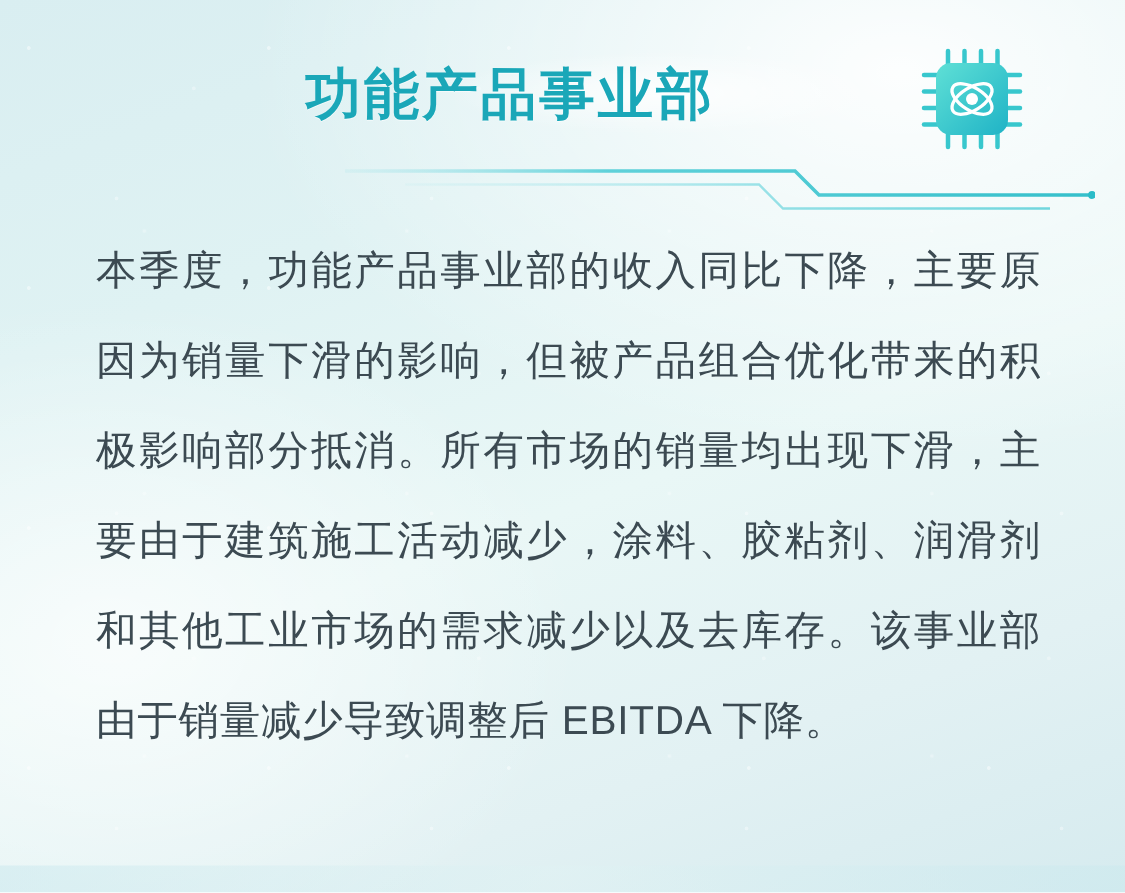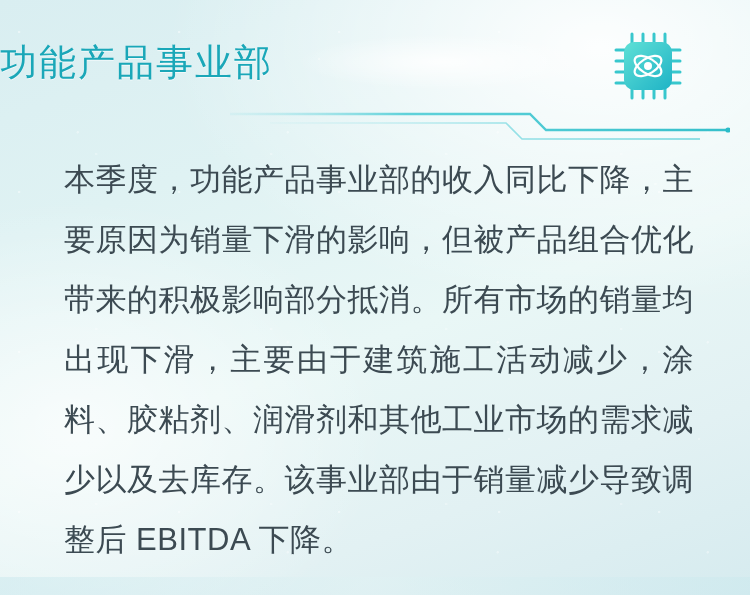--- a/index.html
+++ b/index.html
@@ -44,24 +44,25 @@
     top: 0;
     left: 0;
     right: 0;
     height: 140px;
   }
   .header-title {
     position: absolute;
     top: 38px;
     left: 0;
     right: 0;
+    text-align: center;
     padding-right: 70px;
     font-family: "Liberation Sans", sans-serif;
     font-size: 37px;
-    font-weight: normal;
+    font-weight: bold;
     letter-spacing: 2px;
     color: #1aa7b8;
     text-shadow: 0 1px 0 rgba(255,255,255,0.6);
   }
   .title-glow {
     position: absolute;
     top: 34px;
     left: 296px;
     width: 296px;
     height: 56px;
@@ -83,21 +84,21 @@
     height: 34px;
   }
 
   
   .body-text {
     position: absolute;
     top: 150px;
     left: 64px;
     width: 630px;
     font-family: "Liberation Sans", sans-serif;
-    font-size: 31px;
+    font-size: 27px;
     line-height: 60px;
     color: #3c4a52;
     letter-spacing: 0.5px;
     text-align: justify;
     text-justify: inter-ideograph;
   }
   .footer-bar {
     position: absolute;
     left: 0;
     right: 0;

